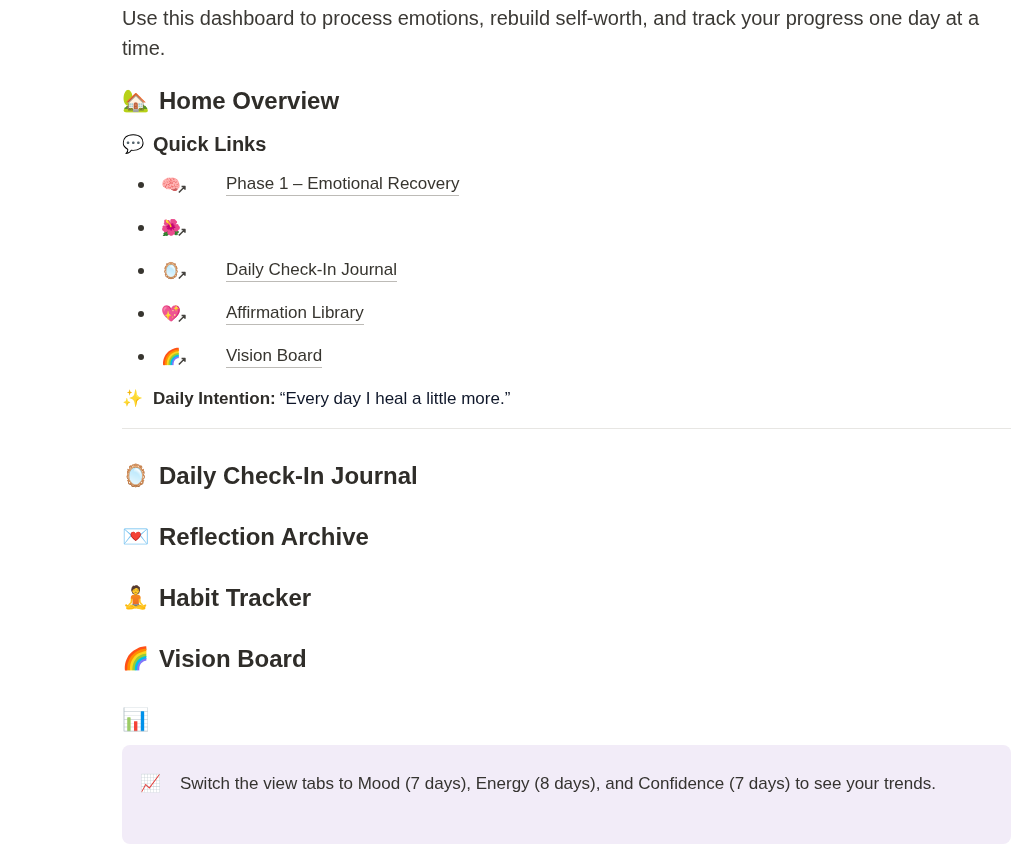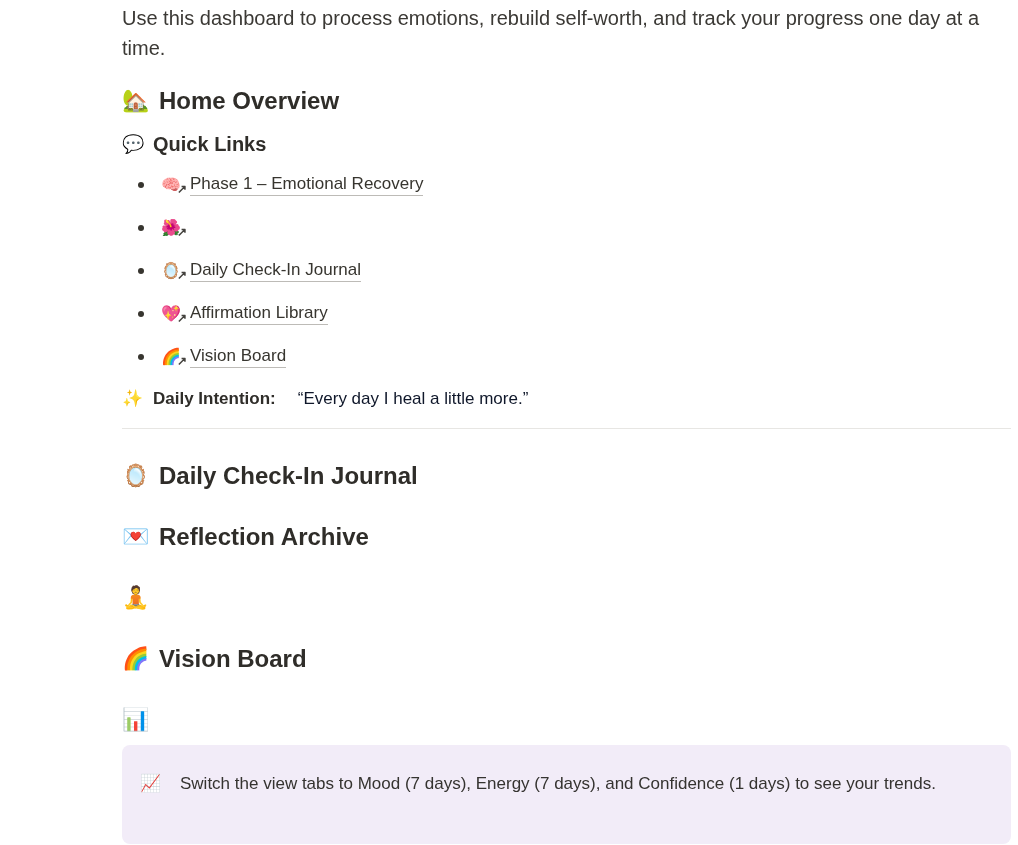--- a/index.html
+++ b/index.html
@@ -103,37 +103,38 @@
     color: #45433F;
     text-shadow: -1px -1px 0 #fff, 1px -1px 0 #fff, -1px 1px 0 #fff, 1px 1px 0 #fff;
   }
   .page-link {
     color: #37352F;
     font-weight: 500;
     text-decoration: none;
     border-bottom: 1.5px solid #BDBBB7;
     padding-bottom: 1px;
     cursor: pointer;
+    margin-left: 36px;
   }
   
   .intention {
     display: flex;
     align-items: center;
     margin-top: 13px;
     line-height: 28px;
     font-size: 17px;
   }
   .intention .emoji {
     font-size: 17px;
     width: 22px;
     margin-right: 9px;
     flex: none;
     text-align: center;
   }
-  .intention .label { font-weight: 700; margin-right: 22px; color: #2F2D29; }
+  .intention .label { font-weight: 700; margin-right: 4px; color: #2F2D29; }
   .intention .quote { color: #0f172a; }
   
   .divider {
     height: 1px;
     background: #E7E6E3;
     margin-top: 15px;
     width: 889px;
   }
   .h2-section { margin-top: 29px; }
   .h2-section-first { margin-top: 31px; }
@@ -221,29 +222,30 @@
     <span>Daily Check-In Journal</span>
   </h2>
 
   <h2 class="h2 h2-section">
     <span class="emoji">💌</span>
     <span>Reflection Archive</span>
   </h2>
 
   <h2 class="h2 h2-section">
     <span class="emoji">🧘</span>
+    <span>Habit Tracker</span>
   </h2>
 
   <h2 class="h2 h2-section">
     <span class="emoji">🌈</span>
     <span>Vision Board</span>
   </h2>
 
   <h2 class="h2 h2-section">
     <span class="emoji">📊</span>
   </h2>
 
   <div class="callout" style="background-color: rgb(242, 236, 248);">
     <span class="icon">📈</span>
-    <div class="text">Switch the view tabs to Mood (7 days), Energy (7 days), and Confidence (1 days) to see your trends.</div>
+    <div class="text">Switch the view tabs to Mood (7 days), Energy (8 days), and Confidence (7 days) to see your trends.</div>
   </div>
 
 </div>
 
 </body></html>

